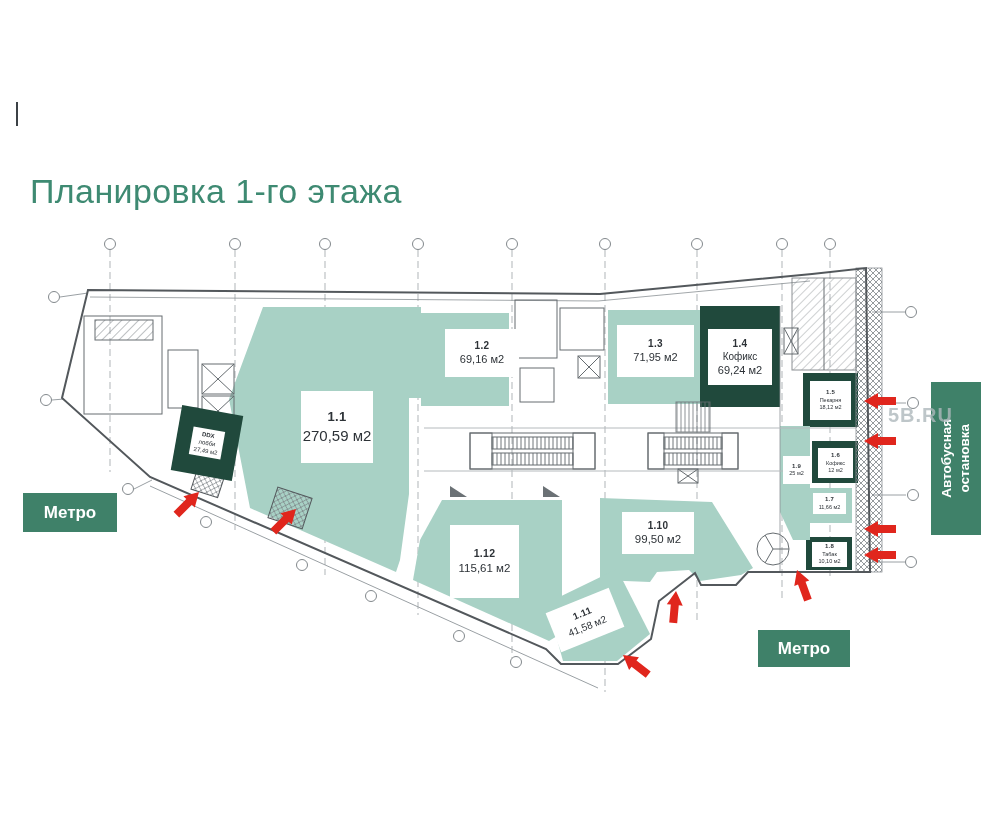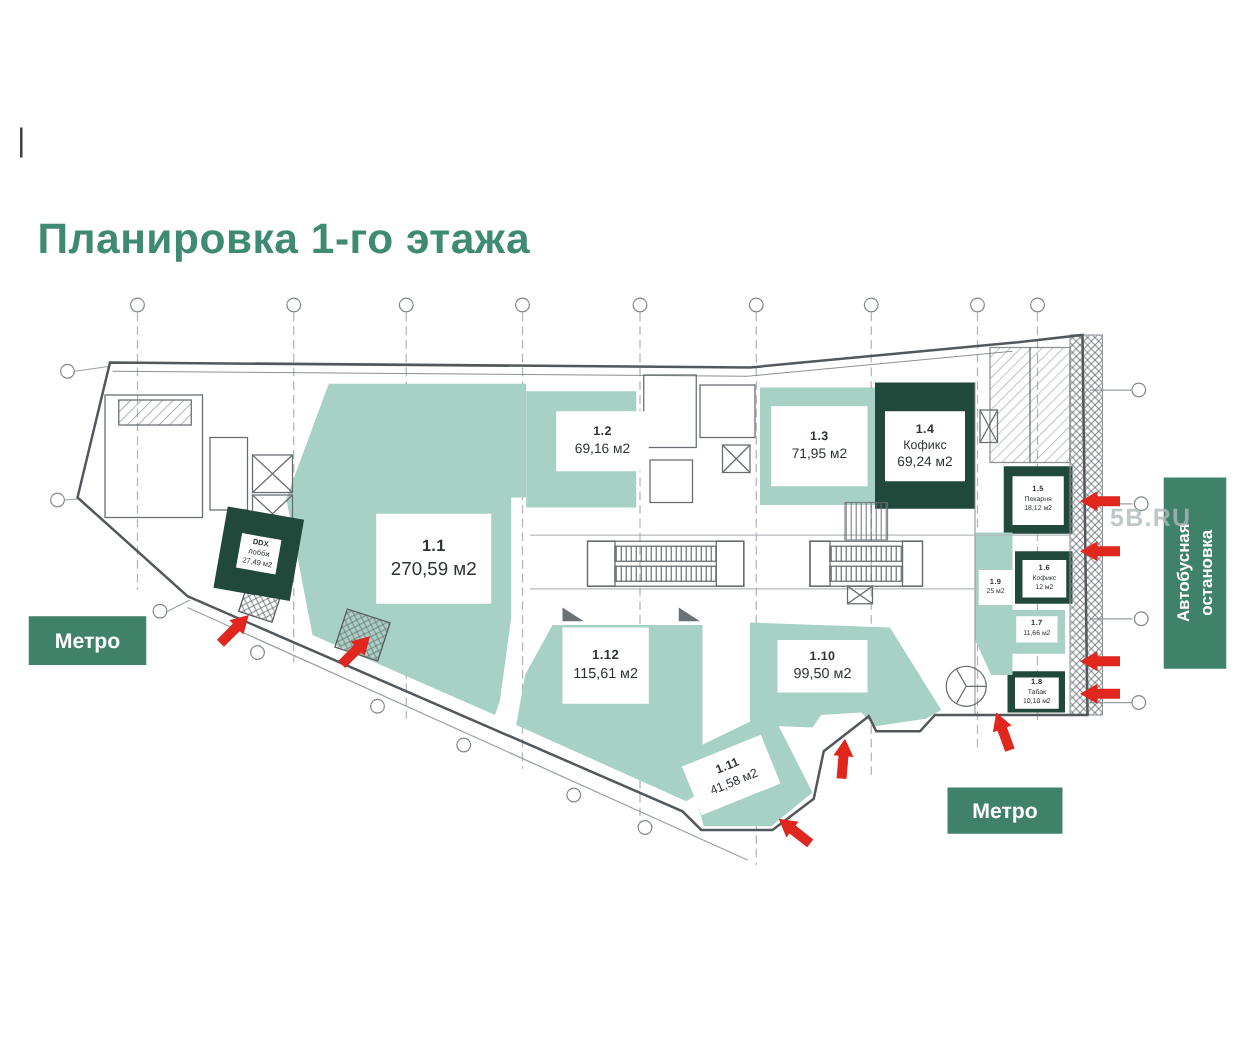--- a/index.html
+++ b/index.html
@@ -32,21 +32,21 @@
   .legend .box.free{background:var(--free);width:101px;}
   .watermark{position:absolute;left:888px;top:404px;font-size:20px;font-weight:bold;
              color:#aeb8bc;opacity:.8;z-index:5;letter-spacing:1px;}
 </style>
 </head>
 <body>
 
 <div class="page">
 
   <div class="tick"></div>
-  <h1 class="title" style="margin:0;font-weight:bold">Планировка 1-го этажа</h1>
+  <h1 class="title" style="margin:0;font-weight:normal">Планировка 1-го этажа</h1>
 
   <svg class="plan" width="1000" height="835" viewBox="0 0 1000 835">
     <defs>
       <pattern id="ph" width="6" height="6" patternUnits="userSpaceOnUse" patternTransform="rotate(45)">
         <line x1="0" y1="0" x2="0" y2="6" stroke="#7b8185" stroke-width="1"></line>
       </pattern>
       <pattern id="pc" width="6" height="6" patternUnits="userSpaceOnUse">
         <path d="M0,0 L6,6 M6,0 L0,6" stroke="#7b8185" stroke-width="0.8"></path>
       </pattern>
       <pattern id="pv" width="4" height="4" patternUnits="userSpaceOnUse">
@@ -186,29 +186,29 @@
       <use href="#arr" transform="translate(864,529)"></use>
       <use href="#arr" transform="translate(864,555)"></use>
       <use href="#arr" transform="translate(797,570) rotate(70)"></use>
       <use href="#arr" transform="translate(676,591) rotate(95)"></use>
       <use href="#arr" transform="translate(623,655) rotate(38)"></use>
       <use href="#arr" transform="translate(199,492) rotate(135)"></use>
       <use href="#arr" transform="translate(296,509) rotate(135)"></use>
     </g>
   </svg>
 
-  <div class="ulabel" style="left:301px;top:411px;width:92px;height:72px">
+  <div class="ulabel" style="left:301px;top:391px;width:72px;height:72px">
     <div class="num" style="font-size:13px">1.1</div>
     <div class="area" style="font-size:15px">270,59 м2</div>
   </div>
   <div class="ulabel" style="left:445px;top:329px;width:74px;height:48px">
     <div class="num" style="font-size:10px">1.2</div>
     <div class="area" style="font-size:11px">69,16 м2</div>
   </div>
-  <div class="ulabel" style="left:617px;top:325px;width:77px;height:64px">
+  <div class="ulabel" style="left:617px;top:325px;width:77px;height:52px">
     <div class="num" style="font-size:10px">1.3</div>
     <div class="area" style="font-size:11px">71,95 м2</div>
   </div>
   <div class="ulabel" style="left:708px;top:329px;width:64px;height:56px">
     <div class="num" style="font-size:10px">1.4</div>
     <div class="tenant" style="font-size:10px">Кофикс</div>
     <div class="area" style="font-size:11px">69,24 м2</div>
   </div>
   <div class="ulabel" style="left:810px;top:381px;width:41px;height:39px">
     <div class="num" style="font-size:6px">1.5</div>
@@ -234,21 +234,21 @@
     <div class="area" style="font-size:5.5px">25 м2</div>
   </div>
   <div class="ulabel" style="left:622px;top:512px;width:72px;height:42px">
     <div class="num" style="font-size:10px">1.10</div>
     <div class="area" style="font-size:11.5px">99,50 м2</div>
   </div>
   <div class="ulabel" style="left:551px;top:599px;width:68px;height:42px;transform:rotate(-22deg)">
     <div class="num" style="font-size:9.5px">1.11</div>
     <div class="area" style="font-size:10px">41,58 м2</div>
   </div>
-  <div class="ulabel" style="left:450px;top:502px;width:69px;height:61px">
+  <div class="ulabel" style="left:450px;top:525px;width:69px;height:73px">
     <div class="num" style="font-size:10.5px">1.12</div>
     <div class="area" style="font-size:11.5px">115,61 м2</div>
   </div>
 
   <div class="ddx">
     <div class="inner" style="font-size:6px">
       <div class="num">DDX</div>
       <div class="tenant">лобби</div>
       <div class="area">27,49 м2</div>
     </div>

